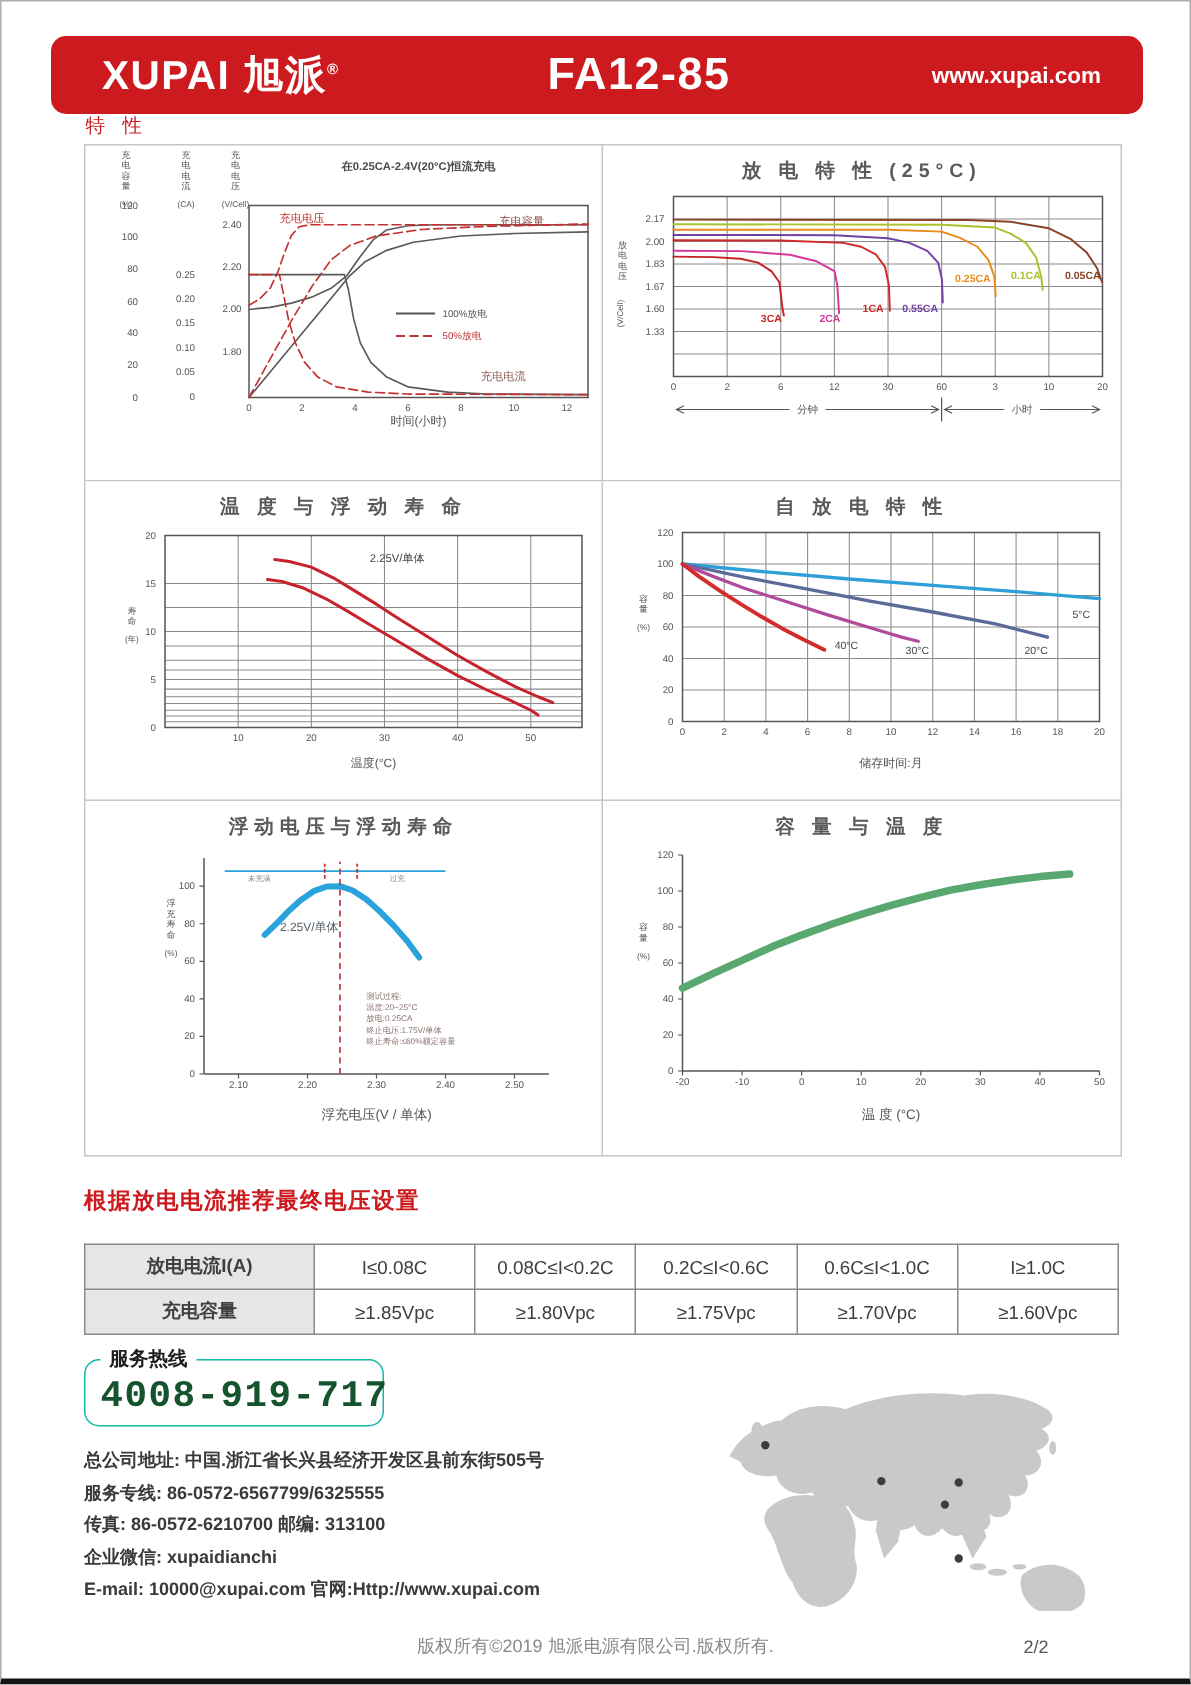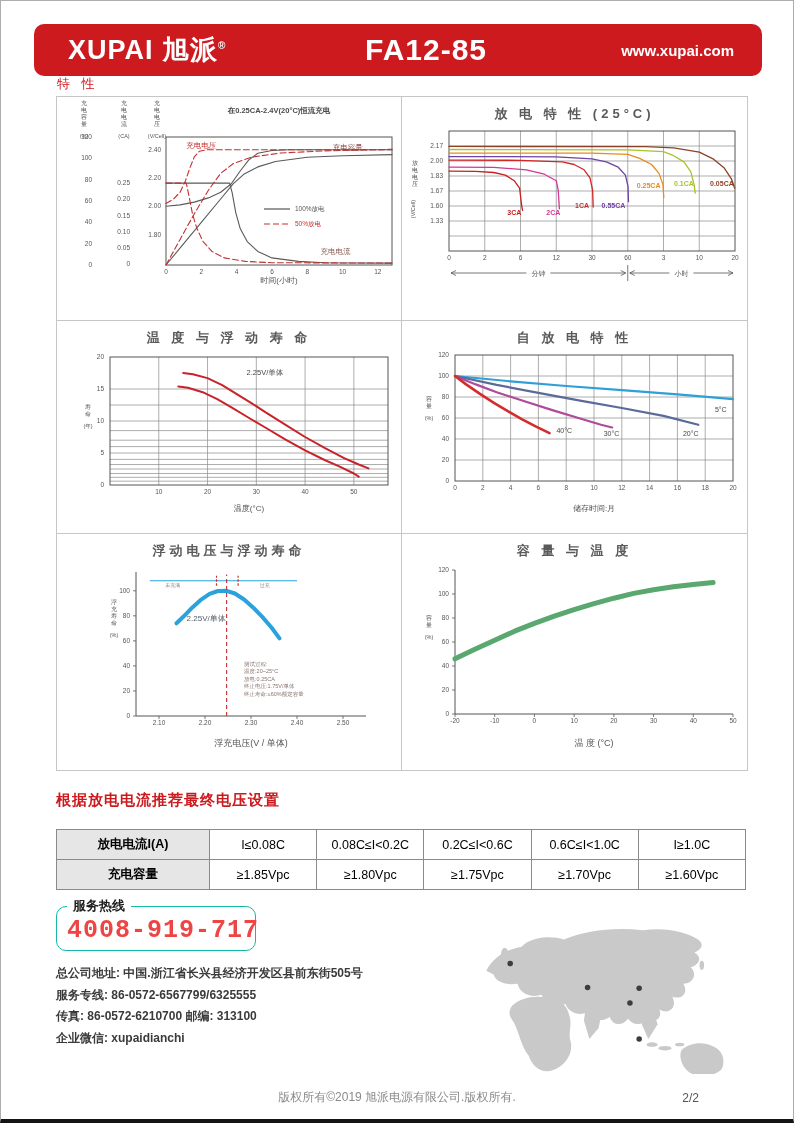--- a/index.html
+++ b/index.html
@@ -15,26 +15,26 @@
   .sec{position:absolute;left:56px;top:74px;color:#cc1a1f;font-weight:normal;font-size:13px;letter-spacing:4px;}
   .grid{position:absolute;left:55px;top:95px;width:694px;display:grid;
         grid-template-columns:346px 346px;grid-template-rows:225px 213px 237px;}
   .cell{border:1px solid #c6c6c6;box-sizing:border-box;background:#fff;}
   .cell:nth-child(2n){border-left:0;}
   .cell:nth-child(n+3){border-top:0;}
   .ct{text-align:center;color:#5a5a5a;font-weight:bold;font-size:13px;letter-spacing:4px;padding-top:8px;height:16px;}
   svg.cs{display:block;margin:0 auto;font-family:inherit;}
   .tblh{position:absolute;left:55px;top:790px;color:#cc1a1f;font-size:15px;font-weight:bold;letter-spacing:1px;}
   table.vt{position:absolute;left:55px;top:828px;border-collapse:collapse;width:690px;table-layout:fixed;}
-  table.vt td{border:1px solid #8a8a8a;height:27px;text-align:center;font-size:12.5px;color:#000000;}
+  table.vt td{border:1px solid #8a8a8a;height:27px;text-align:center;font-size:12.5px;color:#404040;}
   table.vt td.h{background:#e6e6e6;font-weight:bold;width:150px;}
   .hot{position:absolute;left:55px;top:905px;width:178px;border:1px solid #14b8a6;border-radius:10px;
        padding:9px 10px 5px;box-sizing:content-box;font-family:Liberation Mono, monospace;}
   .hotlab{position:absolute;top:-10px;left:10px;background:#fff;padding:0 6px;font-weight:bold;font-size:13px;color:#1d1d1d;}
-  .hotnum{font-size:25px;font-weight:bold;color:#ef4444;letter-spacing:1px;white-space:nowrap;}
+  .hotnum{font-size:25px;font-weight:bold;color:#14532d;letter-spacing:1px;white-space:nowrap;}
   .contact{position:absolute;left:55px;top:962px;width:390px;font-size:12px;font-weight:bold;color:#3a3a3a;line-height:1.8;}
   .map{position:absolute;left:460px;top:898px;width:290px;height:175px;}
   .foot{position:absolute;left:0;right:0;top:1088px;text-align:center;color:#8a8a8a;font-size:12px;}
   .pg{position:absolute;right:94px;top:1090px;color:#555;font-size:12px;}
 </style>
 </head>
 <body>
 
 <div class="page">
 
@@ -379,20 +379,21 @@
   <div class="hot">
     <div class="hotlab">服务热线</div>
     <div class="hotnum">4008-919-717</div>
   </div>
 
   <div class="contact">
       <div>总公司地址: 中国.浙江省长兴县经济开发区县前东街505号</div>
       <div>服务专线: 86-0572-6567799/6325555</div>
       <div>传真: 86-0572-6210700 邮编: 313100</div>
       <div>企业微信: xupaidianchi</div>
+      <div>E-mail: 10000@xupai.com 官网:Http://www.xupai.com</div>
     </div>
 
   <svg class="map" viewBox="0 0 300 190">
     <g fill="#c9c9c9" stroke="none">
       <path d="M20,78 C28,62 44,54 58,52 C70,40 92,40 104,44 C128,34 160,30 190,34 C214,30 238,36 250,44 C258,50 252,56 246,58 C256,64 250,72 242,74 C250,82 244,92 234,92 C240,102 232,110 222,106 C228,118 218,126 208,120 C212,130 202,136 194,128 C190,138 180,138 174,130 C168,138 158,138 154,128 C146,134 136,132 132,122 C122,128 110,124 106,114 C96,118 84,114 80,104 C68,108 56,102 54,92 C42,94 30,90 28,82 Z"></path>
       <path d="M128,118 L146,120 L142,140 L132,152 L126,132 Z"></path>
       <path d="M188,120 L200,118 L206,136 L196,152 L188,134 Z"></path>
       <path d="M48,116 C58,106 76,104 88,108 C100,108 108,116 110,126 C114,136 108,146 112,156 C114,170 104,182 92,186 C80,190 70,182 66,170 C58,160 56,146 50,134 C44,126 44,122 48,116 Z"></path>
       <path d="M232,164 C240,156 256,154 266,160 C276,164 280,174 276,184 C270,192 254,194 244,190 C234,186 228,172 232,164 Z"></path>
       <ellipse cx="40" cy="60" rx="4" ry="7"></ellipse>

